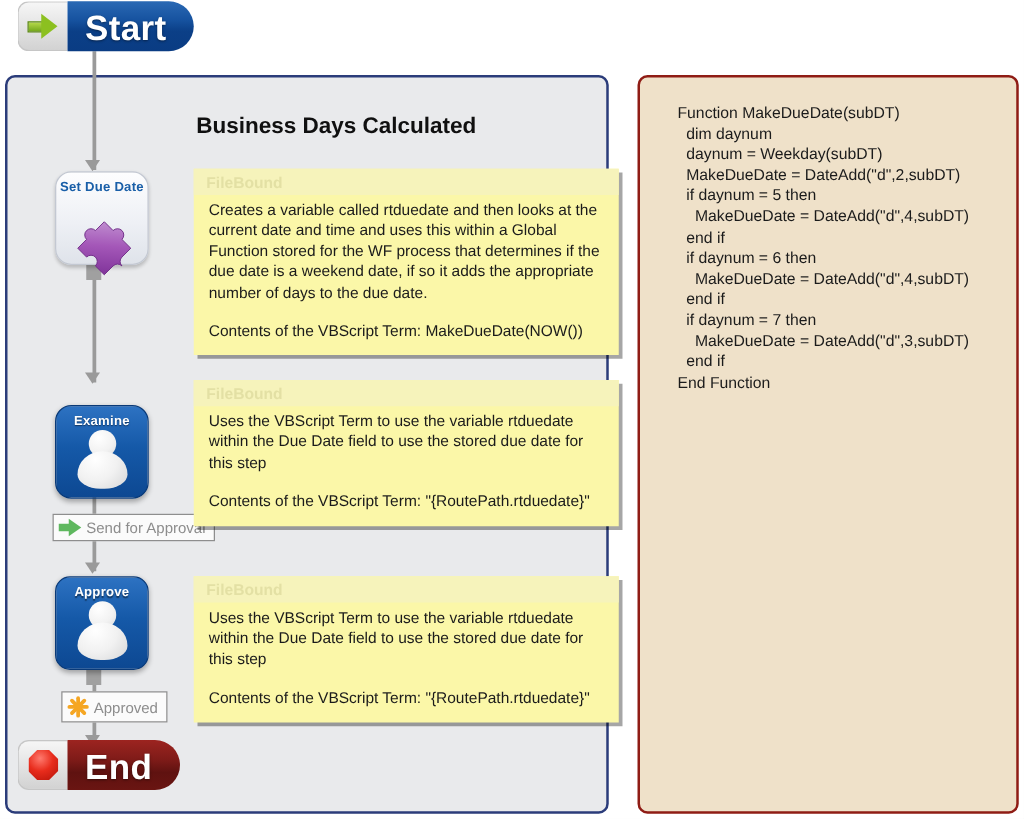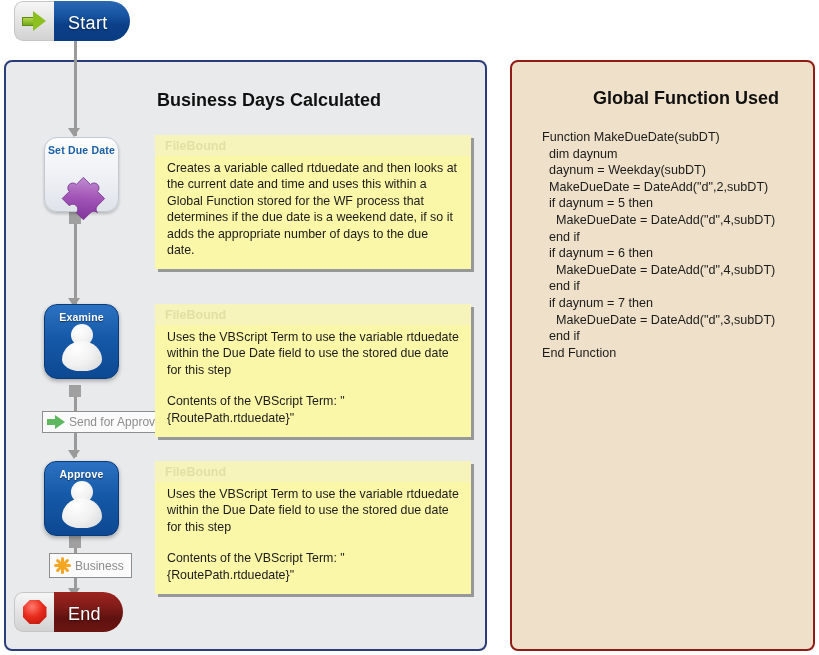--- a/index.html
+++ b/index.html
@@ -33,23 +33,24 @@
     align-items: center;
     justify-content: center;
     box-sizing: border-box;
   }
   .termbar .label-pad {
     display: flex;
     align-items: center;
     padding: 4px 22px 0 14px;
     border-radius: 0 20px 20px 0;
     color: #ffffff;
-    font-size: 18px;
+    font-size: 28px;
     letter-spacing: 0.3px;
     text-shadow: 0 1px 2px rgba(0,0,0,.45);
+    font-weight: bold;
   }
   .start-bar { left: 14px; top: 1px; }
   .start-bar .label-pad {
     background: linear-gradient(to bottom, #2a69b4 0%, #16529f 38%, #0b3f87 60%, #0a3c83 100%);
   }
   .end-bar { left: 14px; top: 592px; }
   .end-bar .label-pad {
     background: linear-gradient(to bottom, #9c2420 0%, #7e1b18 40%, #5f1210 65%, #6a1512 100%);
   }
 
@@ -224,21 +225,21 @@
     position: absolute; left: 8px; top: 0;
     width: 0; height: 0;
     border-top: 7px solid transparent;
     border-bottom: 7px solid transparent;
     border-left: 10px solid #5fb85f;
   }
 
   
   .note {
     position: absolute;
-    width: 316px;
+    width: 340px;
     background: #fbf7a8;
     box-shadow: 3px 3px 0 rgba(0,0,0,.35);
     z-index: 5;
     box-sizing: border-box;
   }
   .note-header {
     background: #f6f3bb;
     color: #e3e0a4;
     font-size: 12.5px;
     font-weight: bold;
@@ -309,21 +310,21 @@
           <stop offset="0%" stop-color="#c9a0d8"></stop>
           <stop offset="50%" stop-color="#a457b8"></stop>
           <stop offset="100%" stop-color="#7b2f96"></stop>
         </linearGradient>
       </defs>
       <path transform="rotate(45 25 23)" d="M10,6 h10 a5,5 0 0 1 5,-5 a5,5 0 0 1 5,5 h10 v10 a5,5 0 0 0 5,5 a5,5 0 0 0 -5,5 v10 h-10 a5,5 0 0 0 -5,-5 a5,5 0 0 0 -5,5 h-10 v-10 a5,5 0 0 1 -5,-5 a5,5 0 0 1 5,-5 z" fill="url(#pz)" stroke="#6d2a85" stroke-width="0.7"></path>
     </svg>
   </div>
 </div>
 
-<div class="step step-blue" style="left:44px; top:304px;align-items:center;">
+<div class="step step-blue" style="left:44px; top:324px;align-items:center;">
   <div class="step-label">Examine</div>
   <div class="person">
     <div class="head"></div>
     <div class="body"></div>
   </div>
 </div>
 
 <div class="step step-blue" style="left:44px; top:461px;border-radius:12px;">
   <div class="step-label">Approve</div>
   <div class="person">
@@ -337,27 +338,28 @@
   <span class="tag-text">Send for Approval</span>
 </div>
 
 <div class="tag" style="left:49px; top:553px;">
   <div class="asterisk">
       <span></span>
       <span></span>
       <span></span>
       <span></span>
     </div>
-  <span class="tag-text">Business</span>
+  <span class="tag-text">Approved</span>
 </div>
 
 <div class="note" style="left:155px; top:135px;">
   <div class="note-header">FileBound</div>
   <div class="note-body">
     <p>Creates a variable called rtduedate and then looks at the current date and time and uses this within a Global Function stored for the WF process that determines if the due date is a weekend date, if so it adds the appropriate number of days to the due date.</p>
+    <p class="spaced">Contents of the VBScript Term:  MakeDueDate(NOW())</p>
   </div>
 </div>
 
 <div class="note" style="left:155px; top:304px;">
   <div class="note-header">FileBound</div>
   <div class="note-body">
     <p>Uses the VBScript Term to use the variable rtduedate within the Due Date field to use the stored due date for this step</p>
     <p class="spaced">Contents of the VBScript Term: "{RoutePath.rtduedate}"</p>
   </div>
 </div>
@@ -371,21 +373,20 @@
 </div>
 
 <div class="termbar end-bar">
   <div class="icon-pad">
     <div class="octagon-red"></div>
   </div>
   <div class="label-pad">End</div>
 </div>
 
 <div class="panel panel-right">
-  <div class="panel-title">Global Function Used</div>
   <div class="code-block">Function MakeDueDate(subDT)
   dim daynum
   daynum = Weekday(subDT)
   MakeDueDate = DateAdd("d",2,subDT)
   if daynum = 5 then
     MakeDueDate = DateAdd("d",4,subDT)
   end if
   if daynum = 6 then
     MakeDueDate = DateAdd("d",4,subDT)
   end if

